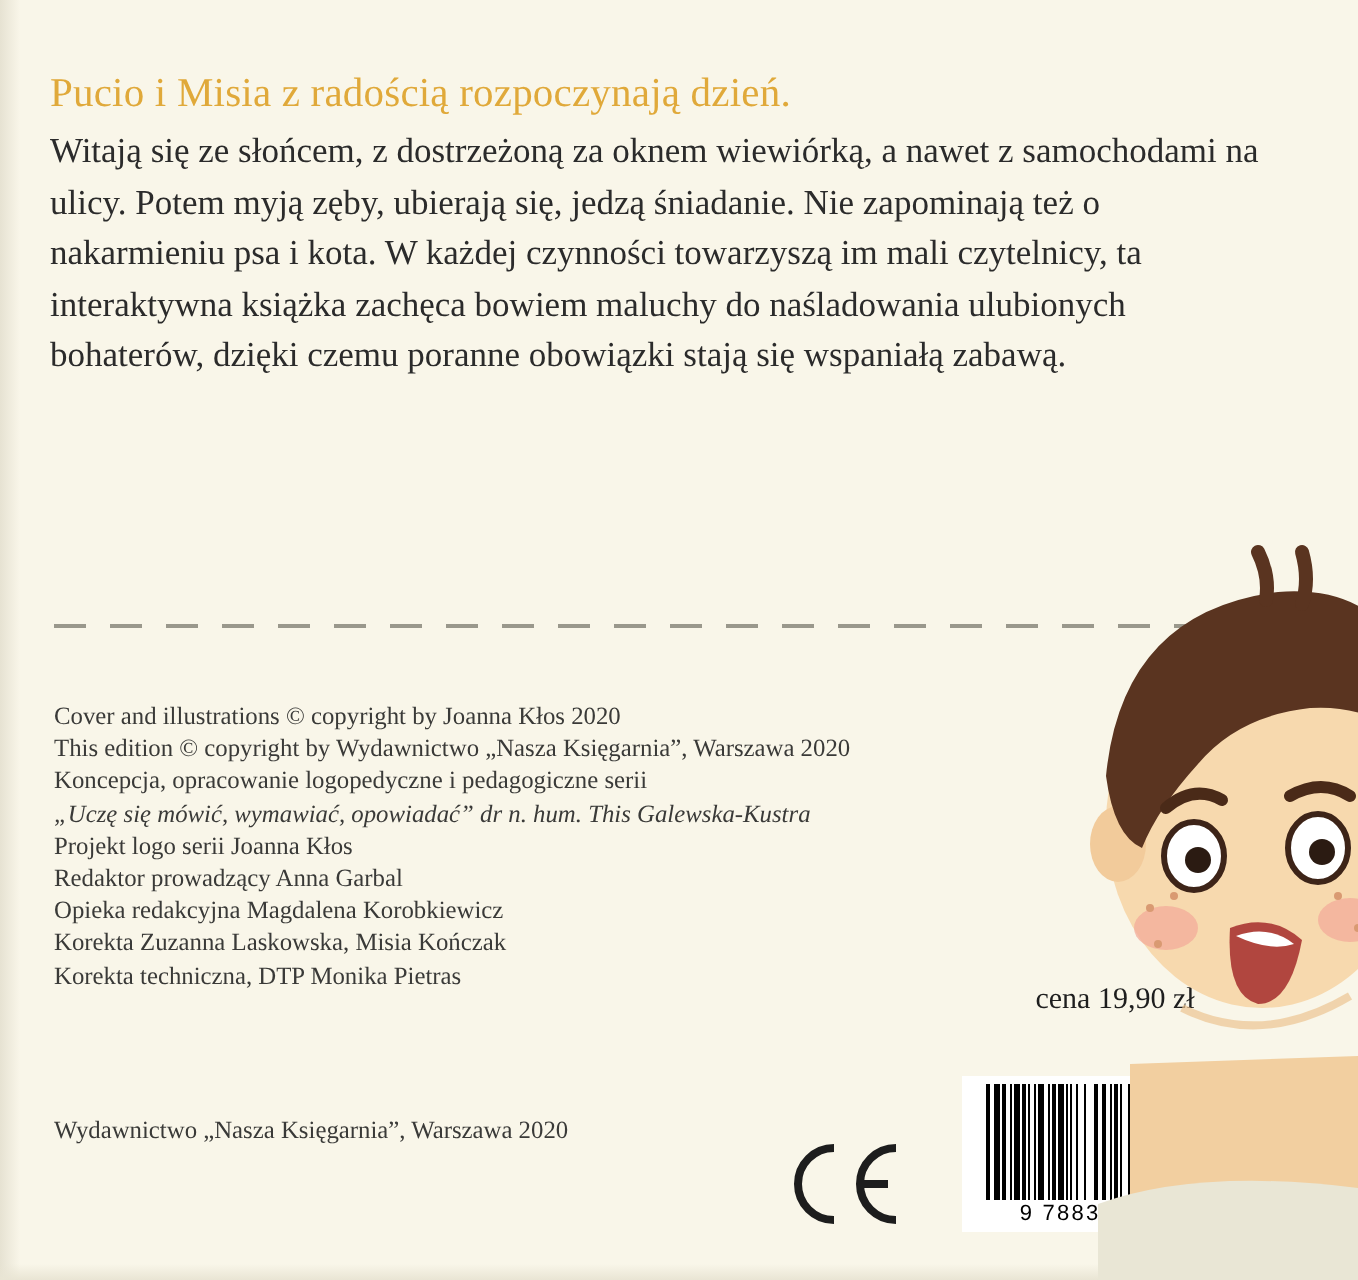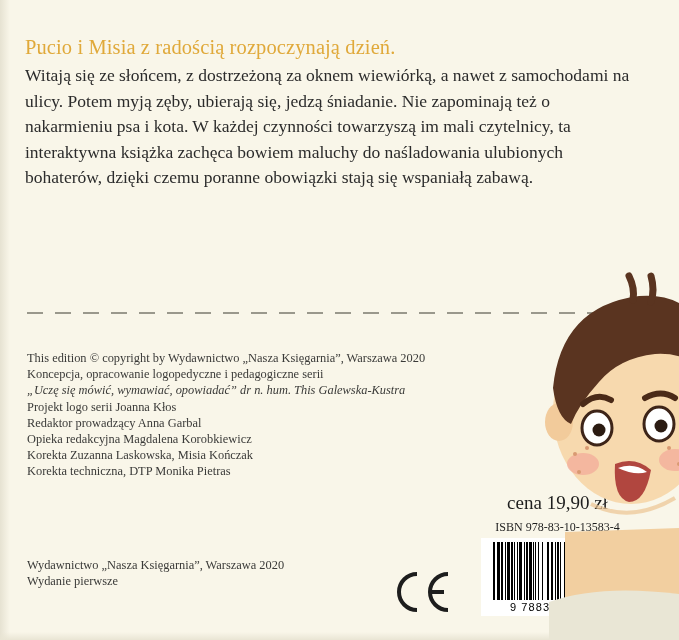--- a/index.html
+++ b/index.html
@@ -97,21 +97,21 @@
   }
   .ce svg { display:block; }
 
   
   .price {
     position: absolute;
     left: 470px;
     top: 492px;
     width: 175px;
     text-align: center;
-    font-size: 19px;
+    font-size: 15px;
     color: #1e1e1e;
   }
   .isbn-text {
     position: absolute;
     left: 470px;
     top: 520px;
     width: 175px;
     text-align: center;
     font-size: 12px;
     color: #1e1e1e;
@@ -169,45 +169,44 @@
 
   <div class="headline">Pucio i Misia z radością rozpoczynają dzień.</div>
 
   <div class="blurb">
     <p>Witają się ze słońcem, z dostrzeżoną za oknem wiewiórką, a nawet z samochodami na ulicy. Potem myją zęby, ubierają się, jedzą śniadanie. Nie zapominają też o nakarmieniu psa i kota. W każdej czynności towarzyszą im mali czytelnicy, ta interaktywna książka zachęca bowiem maluchy do naśladowania ulubionych bohaterów, dzięki czemu poranne obowiązki stają się wspaniałą zabawą.</p>
   </div>
 
   <div class="dashed"></div>
 
   <div class="credits">
+    <div>Cover and illustrations © copyright by Joanna Kłos 2020</div>
     <div>This edition © copyright by Wydawnictwo „Nasza Księgarnia”, Warszawa 2020</div>
     <div>Koncepcja, opracowanie logopedyczne i pedagogiczne serii</div>
     <div class="ital">„Uczę się mówić, wymawiać, opowiadać” dr n. hum. This Galewska-Kustra</div>
     <div>Projekt logo serii Joanna Kłos</div>
     <div>Redaktor prowadzący Anna Garbal</div>
     <div>Opieka redakcyjna Magdalena Korobkiewicz</div>
     <div>Korekta Zuzanna Laskowska, Misia Kończak</div>
     <div>Korekta techniczna, DTP Monika Pietras</div>
   </div>
 
   <div class="printed">
     <div>Wydawnictwo „Nasza Księgarnia”, Warszawa 2020</div>
-    <div>Wydanie pierwsze</div>
   </div>
 
   <div class="ce">
     <svg width="60" height="44" viewBox="0 0 60 44">
       <path d="M25 4 A18 18 0 1 0 25 40" fill="none" stroke="#1d1d1d" stroke-width="4"></path>
       <path d="M56 4 A18 18 0 1 0 56 40" fill="none" stroke="#1d1d1d" stroke-width="4"></path>
       <rect x="38" y="20" width="14" height="4" fill="#1d1d1d"></rect>
     </svg>
   </div>
 
   <div class="price">cena 19,90 zł</div>
-  <div class="isbn-text">ISBN  978-83-10-13583-4</div>
 
   <div class="barcode-box">
     <div class="bars" id="bars">
         <span style="width:6px;background:#fff"></span>
         <span style="width:2px;background:#000"></span>
         <span style="width:2px;background:#fff"></span>
         <span style="width:2px;background:#000"></span>
         <span style="width:1px;background:#000"></span>
         <span style="width:1px;background:#fff"></span>
         <span style="width:2px;background:#000"></span>

